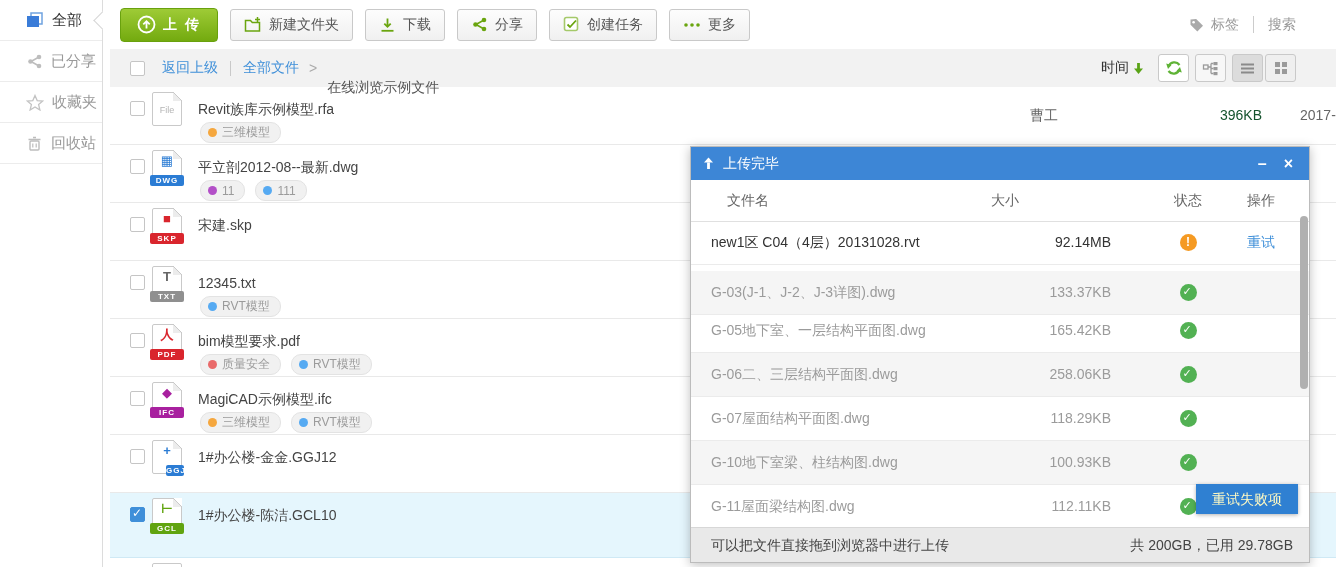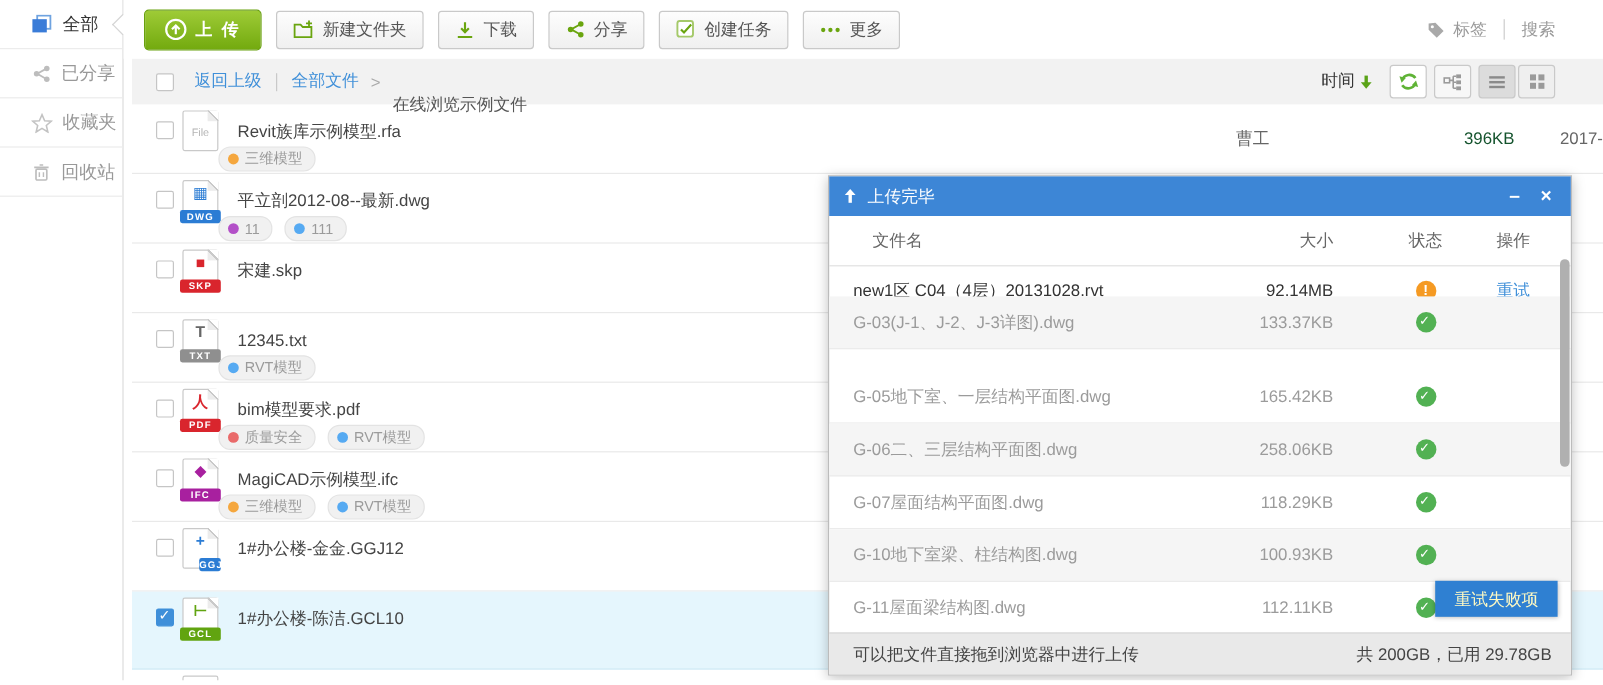--- a/index.html
+++ b/index.html
@@ -38,21 +38,21 @@
   .frow{position:absolute;left:110px;right:0;height:58px;border-bottom:1px solid #e9e9e9;box-sizing:border-box;}
   .frow.sel{height:65px;background:#e5f6fd;border-bottom:1px solid #cfe9f5;}
   .frow .cb{position:absolute;left:20px;top:14px;}
   .ficon{position:absolute;left:42px;top:5px;width:30px;height:36px;}
   .page{position:absolute;left:0;top:0;right:0;bottom:2px;background:#fff;border:1px solid #c9c9c9;border-radius:2px;}
   .fold{position:absolute;top:0;right:0;width:9px;height:9px;background:linear-gradient(to bottom left,#fff 45%,#c9c9c9 45%,#c9c9c9 55%,#ececec 55%);}
   .glyph{position:absolute;left:0;right:0;top:3px;text-align:center;font-size:13px;font-weight:bold;line-height:16px;}
   .glyph.small{font-size:9px;font-weight:normal;top:10px;}
   .fbadge{position:absolute;left:-2px;right:-2px;bottom:0;height:11px;border-radius:2px;color:#fff;font-size:8px;font-weight:bold;line-height:11px;text-align:center;letter-spacing:1px;}
   .fname{position:absolute;left:88px;top:12px;line-height:20px;color:#444;cursor:pointer;}
-  .tagline{position:absolute;left:72px;top:35px;display:flex;gap:10px;}
+  .tagline{position:absolute;left:90px;top:35px;display:flex;gap:10px;}
   .pill{display:inline-flex;align-items:center;gap:5px;height:19px;padding:0 10px 0 7px;background:#f1f1f1;border:1px solid #e3e3e3;border-radius:10px;font-size:12px;color:#9b9b9b;cursor:pointer;}
   .dot{width:9px;height:9px;border-radius:50%;}
   .fowner{position:absolute;left:920px;width:90px;top:0;line-height:57px;text-align:left;color:#666;}
   .fsize{position:absolute;left:1060px;width:92px;top:0;line-height:57px;text-align:right;color:#14532d;}
   .fdate{position:absolute;left:1180px;width:140px;top:0;line-height:57px;text-align:right;color:#666;}
   .partial-icon{position:absolute;left:152px;top:563px;width:30px;height:20px;background:#fff;border:1px solid #c9c9c9;border-radius:2px;box-sizing:border-box;}
   .partial-icon::after{content:"";position:absolute;left:11px;top:3px;width:6px;height:5px;background:#e05050;}
   
   .panel{position:absolute;left:690px;top:146px;width:620px;height:417px;background:#fff;border:1px solid #bcbcbc;box-sizing:border-box;box-shadow:0 2px 10px rgba(0,0,0,.25);z-index:10;}
   .phead{position:absolute;left:0;top:0;right:0;height:33px;background:#3d86d6;color:#fff;display:flex;align-items:center;padding:0 12px;box-sizing:border-box;gap:9px;}
@@ -61,21 +61,21 @@
   .wbtn{color:#fff;font-size:16px;font-weight:bold;cursor:pointer;line-height:1;padding:0 4px;}
   .pcols{position:absolute;left:0;top:33px;right:0;height:41px;border-bottom:1px solid #e0e0e0;color:#666;}
   .pcols span{position:absolute;line-height:41px;}
   .prow{position:absolute;left:0;right:0;height:44px;border-bottom:1px solid #ebebeb;box-sizing:border-box;}
   .prow.alt{background:#f5f5f5;}
   .prow .pname{position:absolute;left:20px;right:315px;line-height:43px;white-space:nowrap;overflow:hidden;text-overflow:ellipsis;}
   .prow .psize{position:absolute;left:300px;width:120px;text-align:right;line-height:43px;}
   .prow .pstatus{position:absolute;left:457px;width:80px;height:43px;display:flex;align-items:center;justify-content:center;}
   .prow .paction{position:absolute;left:530px;width:80px;text-align:center;line-height:43px;}
   .prow.done .pname,.prow.done .psize{color:#9b9b9b;}
-  .c-name{left:36px;} .c-size{left:300px;width:120px;text-align:right;} .c-status{left:457px;width:80px;text-align:center;} .c-action{left:530px;width:80px;text-align:center;}
+  .c-name{left:36px;} .c-size{left:300px;width:120px;text-align:left;} .c-status{left:457px;width:80px;text-align:center;} .c-action{left:530px;width:80px;text-align:center;}
   .sticon{width:17px;height:17px;border-radius:50%;color:#fff;position:relative;}
   .sticon.ok{background:#52b153;}
   .sticon.ok::after{content:"✓";position:absolute;left:3px;top:1px;font-size:11px;font-weight:bold;}
   .sticon.err{background:#f59a23;}
   .sticon.err::after{content:"!";position:absolute;left:6.5px;top:1px;font-size:12px;font-weight:bold;}
   .retrybtn{position:absolute;left:505px;top:337px;width:102px;height:30px;background:#2f80d2;color:#fef9c3;text-align:center;line-height:30px;cursor:pointer;box-shadow:0 1px 4px rgba(0,0,0,.3);}
   .pfoot{position:absolute;left:0;bottom:0;right:0;height:35px;background:#e9e9e9;border-top:1px solid #d7d7d7;box-sizing:border-box;}
   .pfoot .hint{position:absolute;left:20px;line-height:34px;color:#444;}
   .pfoot .storage{position:absolute;right:16px;line-height:34px;color:#444;}
   .pscroll{position:absolute;right:1px;top:69px;width:8px;height:173px;background:#b0b0b0;border-radius:4px;cursor:pointer;}
@@ -419,21 +419,21 @@
     </div>
 
     <div class="prow" style="top:74px">
       <span class="pname">new1区 C04（4层）20131028.rvt</span>
       <span class="psize">92.14MB</span>
       <span class="pstatus">
           <span class="sticon err"></span>
         </span>
       <span class="paction"><span class="link">重试</span></span>
     </div>
-    <div class="prow alt done" style="top:100px">
+    <div class="prow alt done" style="top:124px">
       <span class="pname">G-03(J-1、J-2、J-3详图).dwg</span>
       <span class="psize">133.37KB</span>
       <span class="pstatus">
           <span class="sticon ok"></span>
         </span>
     </div>
     <div class="prow done" style="top:162px">
       <span class="pname">G-05地下室、一层结构平面图.dwg</span>
       <span class="psize">165.42KB</span>
       <span class="pstatus">

